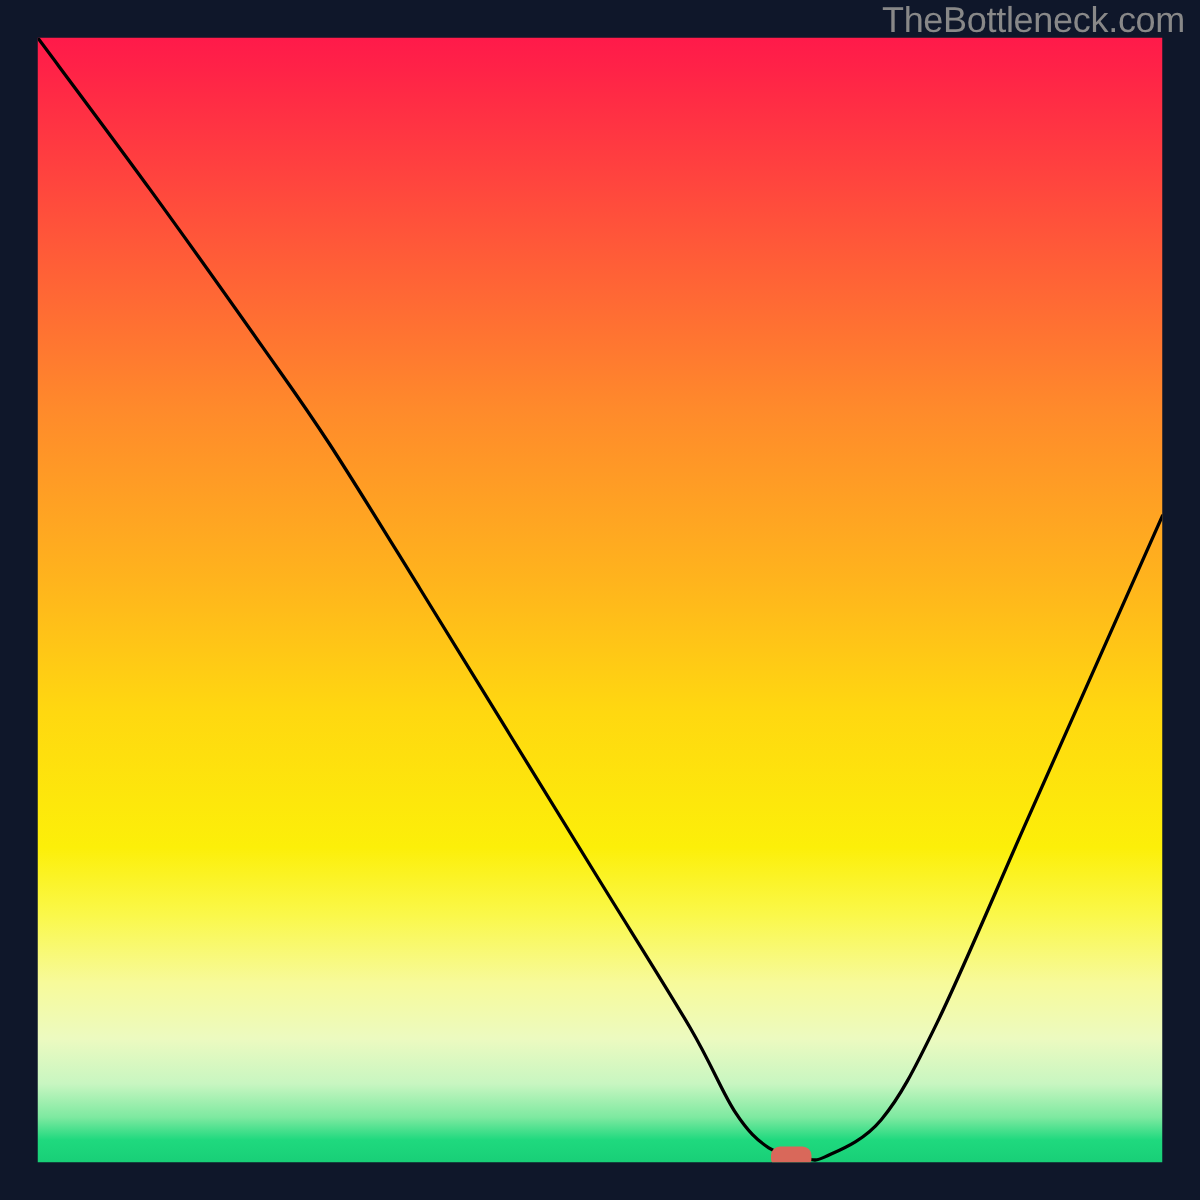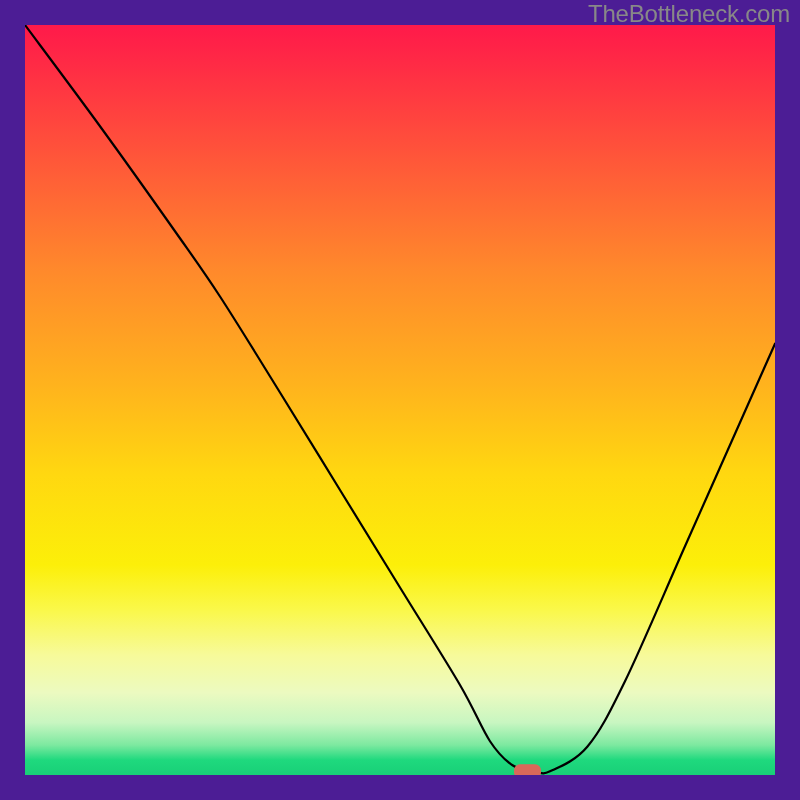--- a/index.html
+++ b/index.html
@@ -7,21 +7,21 @@
     padding: 0;
     width: 800px;
     height: 800px;
     background: #000000;
     overflow: hidden;
   }
   .container {
     position: relative;
     width: 800px;
     height: 800px;
-    background: #4c1d95;
+    background: #0f172a;
   }
   .watermark {
     position: absolute;
     top: 0px;
     right: 10px;
     color: #888888;
     font-family: Arial, Helvetica, sans-serif;
     font-size: 24px;
     font-weight: 500;
     z-index: 10;

